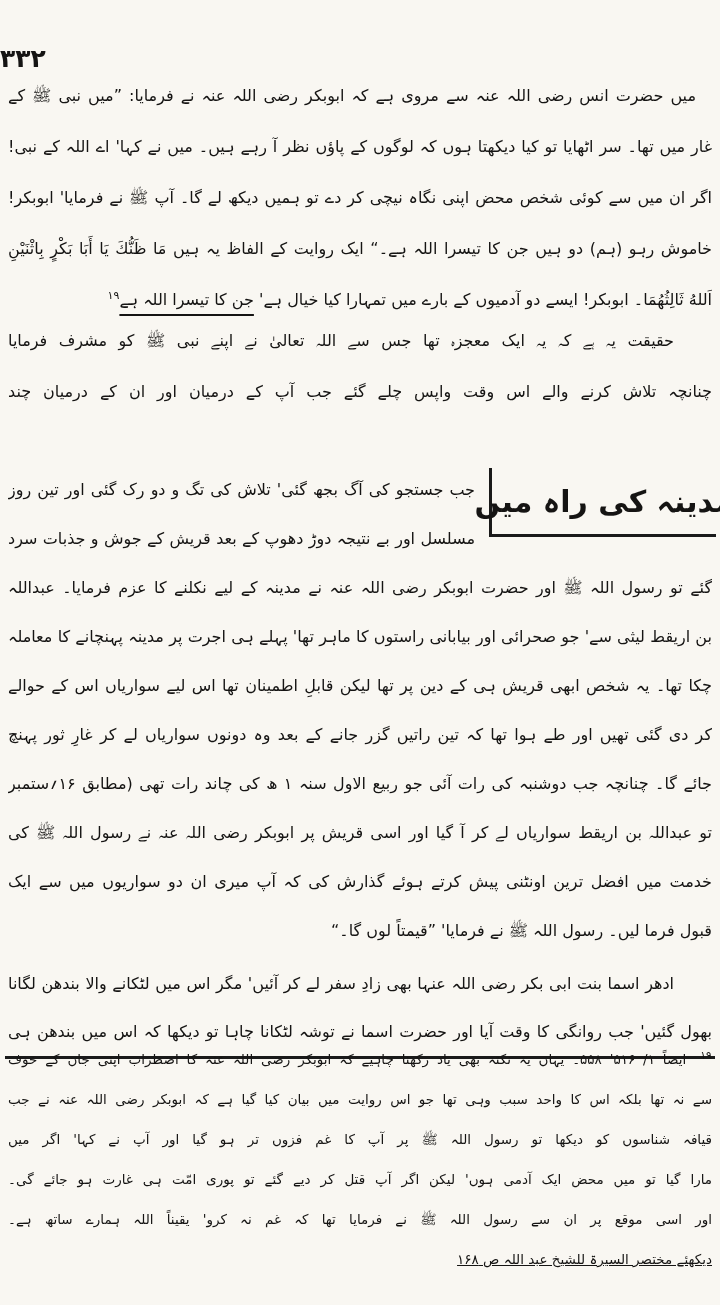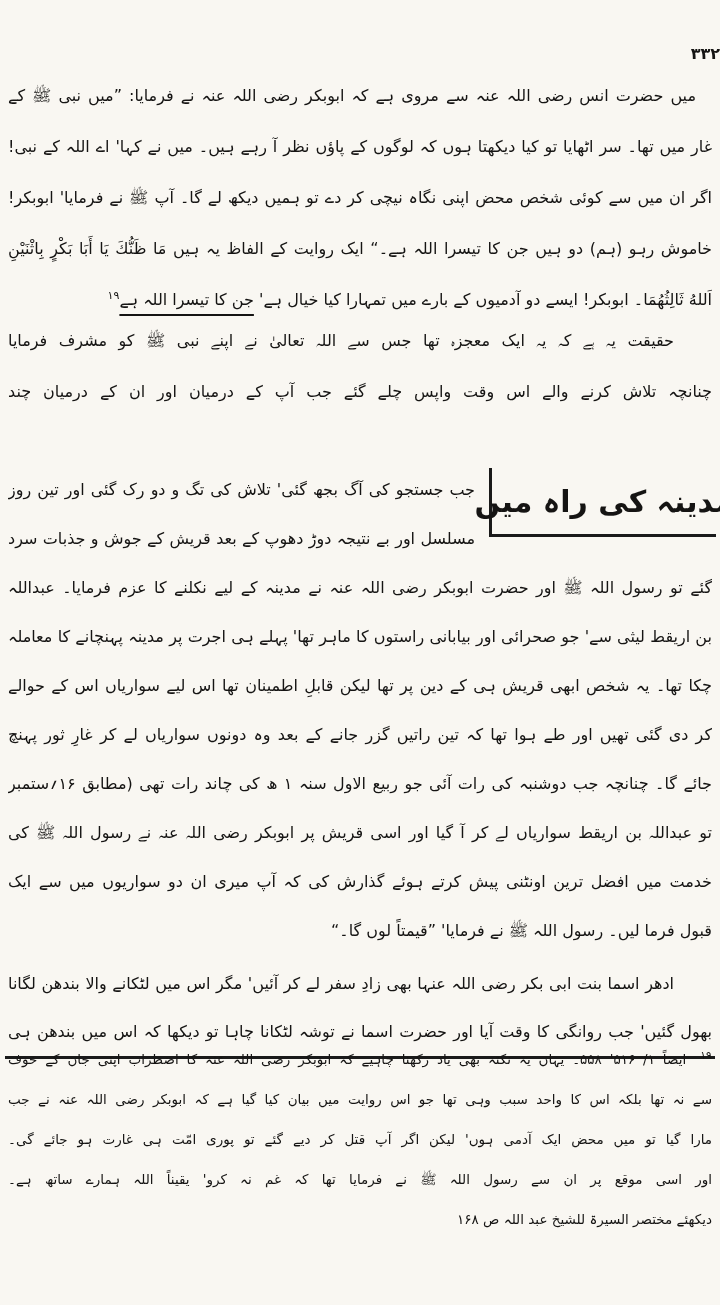--- a/index.html
+++ b/index.html
@@ -11,22 +11,22 @@
   .page{
     position:relative;
     width:720px;height:1305px;
     background:#f9f7f2;
     color:#151413;
     overflow:hidden;
     direction:rtl;
   }
   .page-number{
     position:absolute;top:44px;left:0;right:0;
-    text-align:right;
-    font-size:16px;font-weight:bold;
+    text-align:left;
+    font-size:25px;font-weight:bold;
     letter-spacing:2px;
   }
   .block{position:absolute;right:8px;left:8px;direction:rtl;}
   .line{
     height:51px;line-height:51px;
     font-size:16px;
     text-align:justify;text-align-last:justify;
     overflow:hidden;
   }
   .line.end{text-align-last:right;}
@@ -65,21 +65,21 @@
     text-align:justify;text-align-last:justify;
     overflow:hidden;
   }
   .fn-first .fn-marker-sup{margin-left:14px;}
   .fn-last{
     text-align:right;text-align-last:right;
     padding-left:0;
     margin-right:0;
     padding-right:0;
   }
-  .fn-last-inner{display:inline-block;margin-left:160px;}
+  .fn-last-inner{display:inline-block;margin-left:160px;text-decoration:underline;}
 </style>
 </head>
 <body>
 
 <div class="page">
 
   <div class="page-number">۳۳۲</div>
 
   <div class="block" style="top:70px">
     <div class="line indent-sm">میں حضرت انس رضی اللہ عنہ سے مروی ہے کہ ابوبکر رضی اللہ عنہ نے فرمایا: ”میں نبی ﷺ کے ساتھ</div>
@@ -117,20 +117,21 @@
     <div class="line" style="height:48px;line-height:48px">بھول گئیں' جب روانگی کا وقت آیا اور حضرت اسما نے توشہ لٹکانا چاہا تو دیکھا کہ اس میں بندھن ہی نہیں</div>
   </div>
 
   <div class="fn-rule"></div>
 
   <div class="block" style="top:1039px">
     <div class="fline fn-first">
       <span class="fn-marker-sup">۱۹</span><span>ایضاً ۱/ ۵۱۶' ۵۵۸۔ یہاں یہ نکتہ بھی یاد رکھنا چاہیے کہ ابوبکر رضی اللہ عنہ کا اضطراب اپنی جان کے خوف</span>
     </div>
     <div class="fline">سے نہ تھا بلکہ اس کا واحد سبب وہی تھا جو اس روایت میں بیان کیا گیا ہے کہ ابوبکر رضی اللہ عنہ نے جب</div>
+    <div class="fline">قیافہ شناسوں کو دیکھا تو رسول اللہ ﷺ پر آپ کا غم فزوں تر ہو گیا  اور آپ نے کہا' اگر میں</div>
     <div class="fline">مارا گیا تو میں محض ایک آدمی ہوں' لیکن اگر آپ قتل کر دیے گئے تو پوری امّت ہی غارت ہو جائے گی۔</div>
     <div class="fline">اور اسی موقع پر ان سے رسول اللہ ﷺ نے فرمایا تھا کہ غم نہ کرو' یقیناً اللہ ہمارے ساتھ ہے۔</div>
     <div class="fline fn-last">
       <span class="fn-last-inner">دیکھئے مختصر السیرۃ للشیخ عبد اللہ ص ۱۶۸</span>
     </div>
   </div>
 
 </div>
 
 </body></html>

